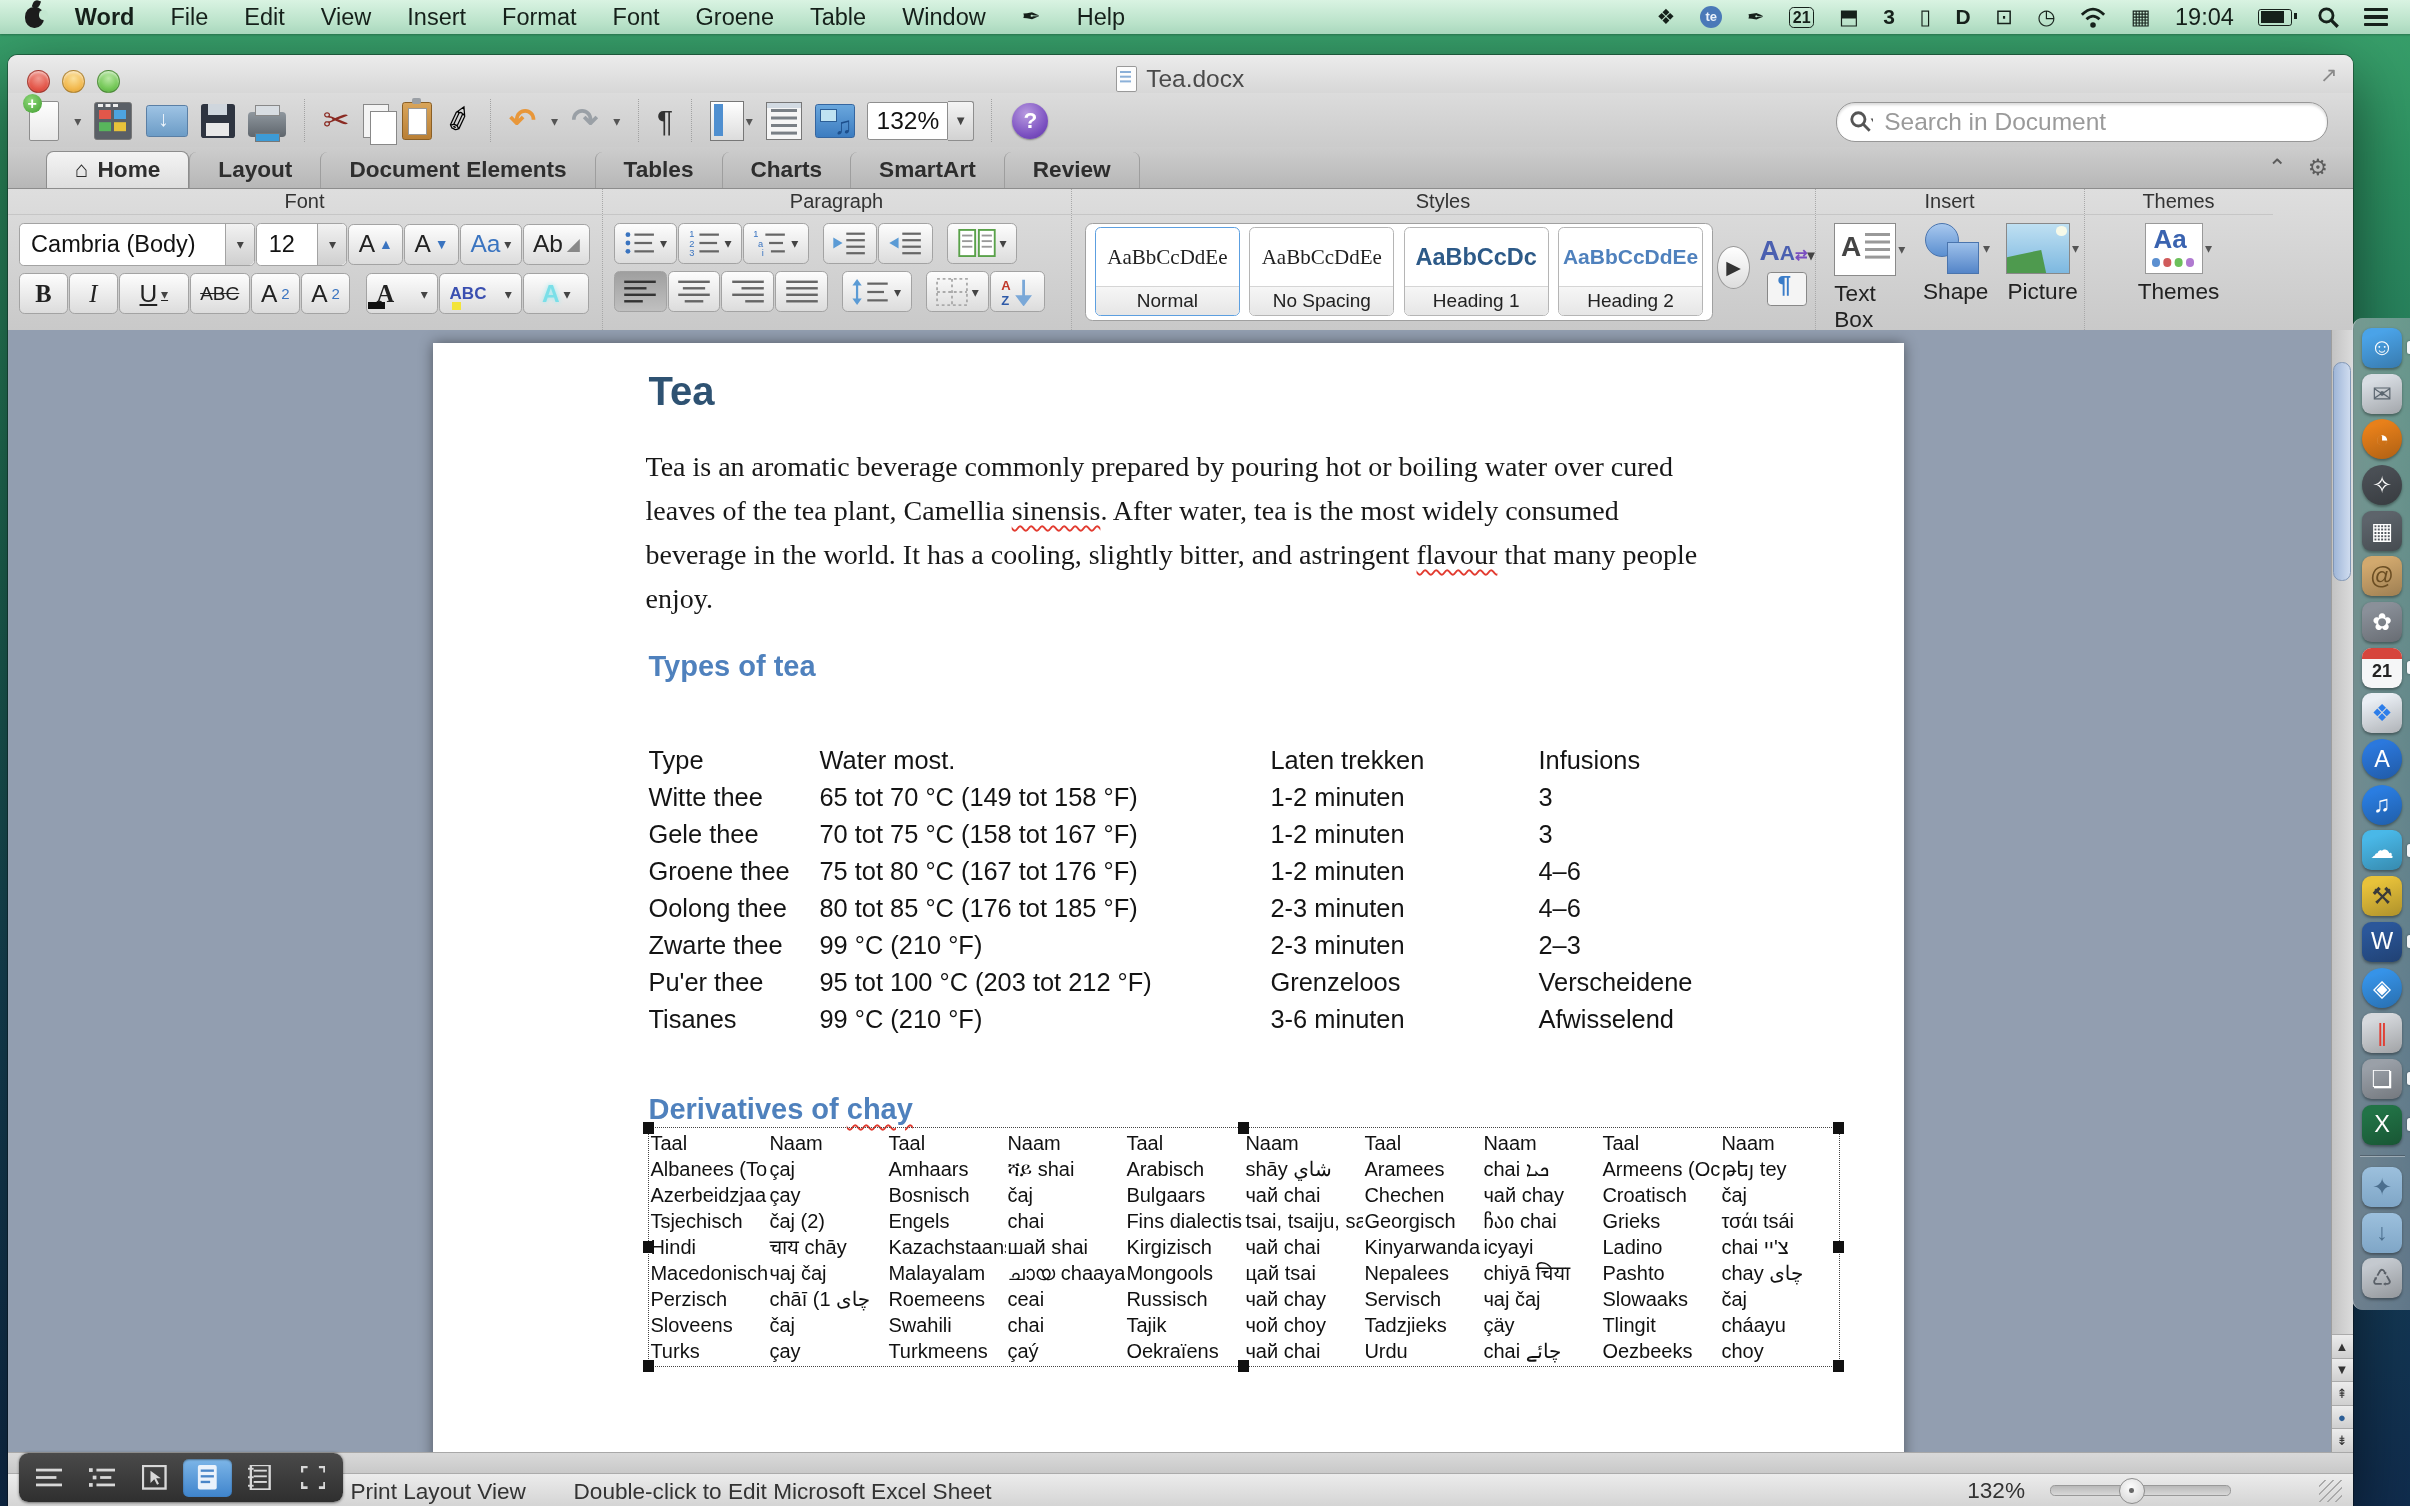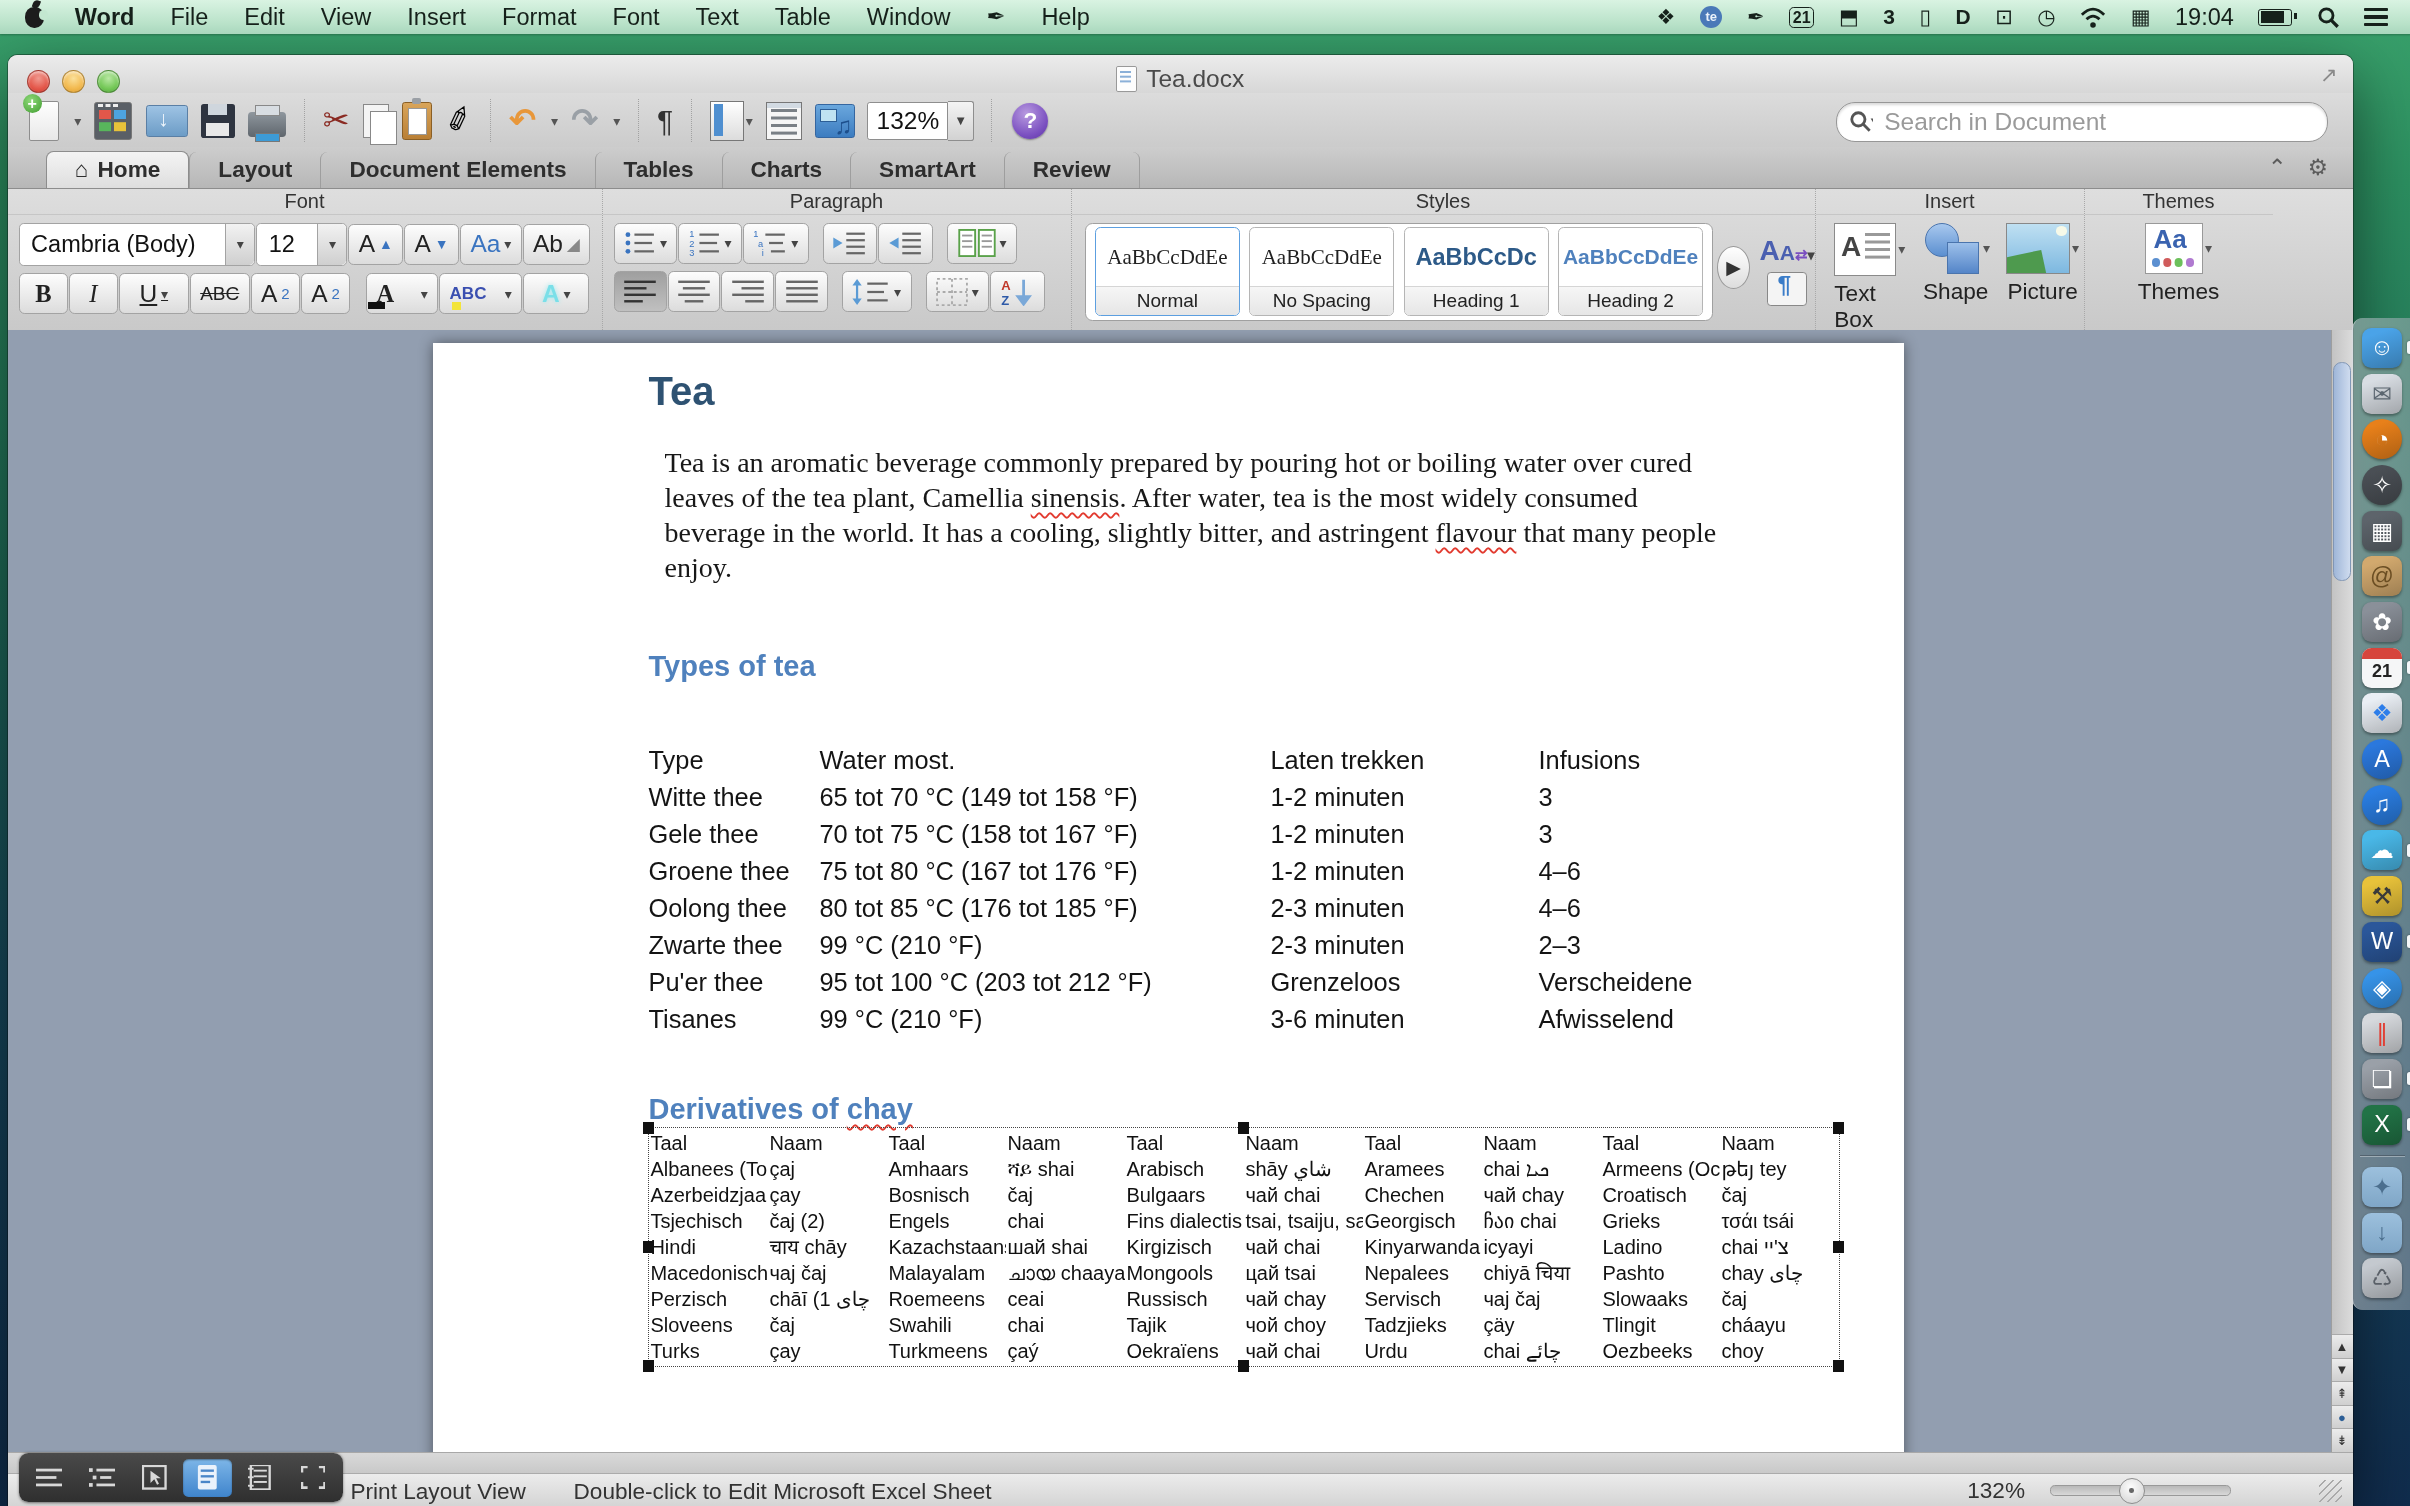--- a/index.html
+++ b/index.html
@@ -193,22 +193,22 @@
   .themes-ico{width:56px;height:49px;background:#fff;border:0.9px solid #999;position:relative;}
   .themes-ico::before{content:"Aa";position:absolute;left:7.5px;top:0px;font-size:26px;font-weight:700;color:#3a63b0;}
   .themes-ico::after{content:"";position:absolute;left:5.6px;bottom:5.6px;width:8.5px;height:8.5px;border-radius:50%;background:#5b8fd0;
     box-shadow:11.3px 0 0 #d05b5b,22.6px 0 0 #6cc05b,34px 0 0 #b07ad0;}
 
   
   .docarea{position:absolute;left:0;top:275px;right:0;height:1122px;background:#929eb0;overflow:hidden;padding-left:43px;}
   .page{position:absolute;left:425px;top:13px;width:1471px;height:1318px;background:#fff;
     box-shadow:0 0 13px rgba(0,0,0,.45);}
   .doc-title{position:absolute;left:216px;top:26px;font-size:40px;font-weight:700;color:#2e5272;margin:0;}
-  .doc-par{position:absolute;left:232px;top:102px;width:1059px;font-family:"Liberation Serif",serif;
-    font-size:28px;line-height:35px;color:#181818;margin:0;}
+  .doc-par{position:absolute;left:213px;top:102px;width:1059px;font-family:"Liberation Serif",serif;
+    font-size:28px;line-height:44px;color:#181818;margin:0;}
   .missp{text-decoration:underline;text-decoration-style:wavy;text-decoration-color:#e23b30;text-decoration-thickness:1.9px;text-underline-offset:4.7px;}
   .h2{position:absolute;left:216px;font-size:29px;font-weight:700;color:#4f81bd;margin:0;}
   .ttable{position:absolute;left:216px;top:399px;display:grid;grid-template-columns:171px 451px 268px 282px;
     grid-auto-rows:37px;font-size:25.4px;color:#141414;align-items:center;white-space:nowrap;}
   .excel{position:absolute;left:215px;top:784px;width:1192px;height:240px;border:1.9px dotted #444;box-sizing:border-box;
     display:grid;grid-template-columns:repeat(10,119px);grid-auto-rows:26px;align-content:start;
     font-size:20px;color:#111;padding-top:1.9px;}
   .excel .cell{white-space:nowrap;overflow:hidden;line-height:26px;padding-left:1.9px;}
   .handle{position:absolute;width:11.3px;height:11.3px;background:#111;}
 
@@ -249,21 +249,21 @@
   <div class="menubar">
     <div class="mb-left" id="mb-left">
       <span class="apple"></span>
     <span class="mb-item bold">Word</span>
         <span class="mb-item">File</span>
         <span class="mb-item">Edit</span>
         <span class="mb-item">View</span>
         <span class="mb-item">Insert</span>
         <span class="mb-item">Format</span>
         <span class="mb-item">Font</span>
-        <span class="mb-item">Text</span>
+        <span class="mb-item">Groene</span>
         <span class="mb-item">Table</span>
         <span class="mb-item">Window</span>
         <span class="mb-item" style="font-size: 22.6px;">✒</span>
         <span class="mb-item">Help</span>
       </div>
     <div class="mb-right" id="mb-right">
         <span class="sicon">❖</span>
         <span class="sicon te">te</span>
         <span class="sicon">✒</span>
         <span class="sicon badge">21</span>

